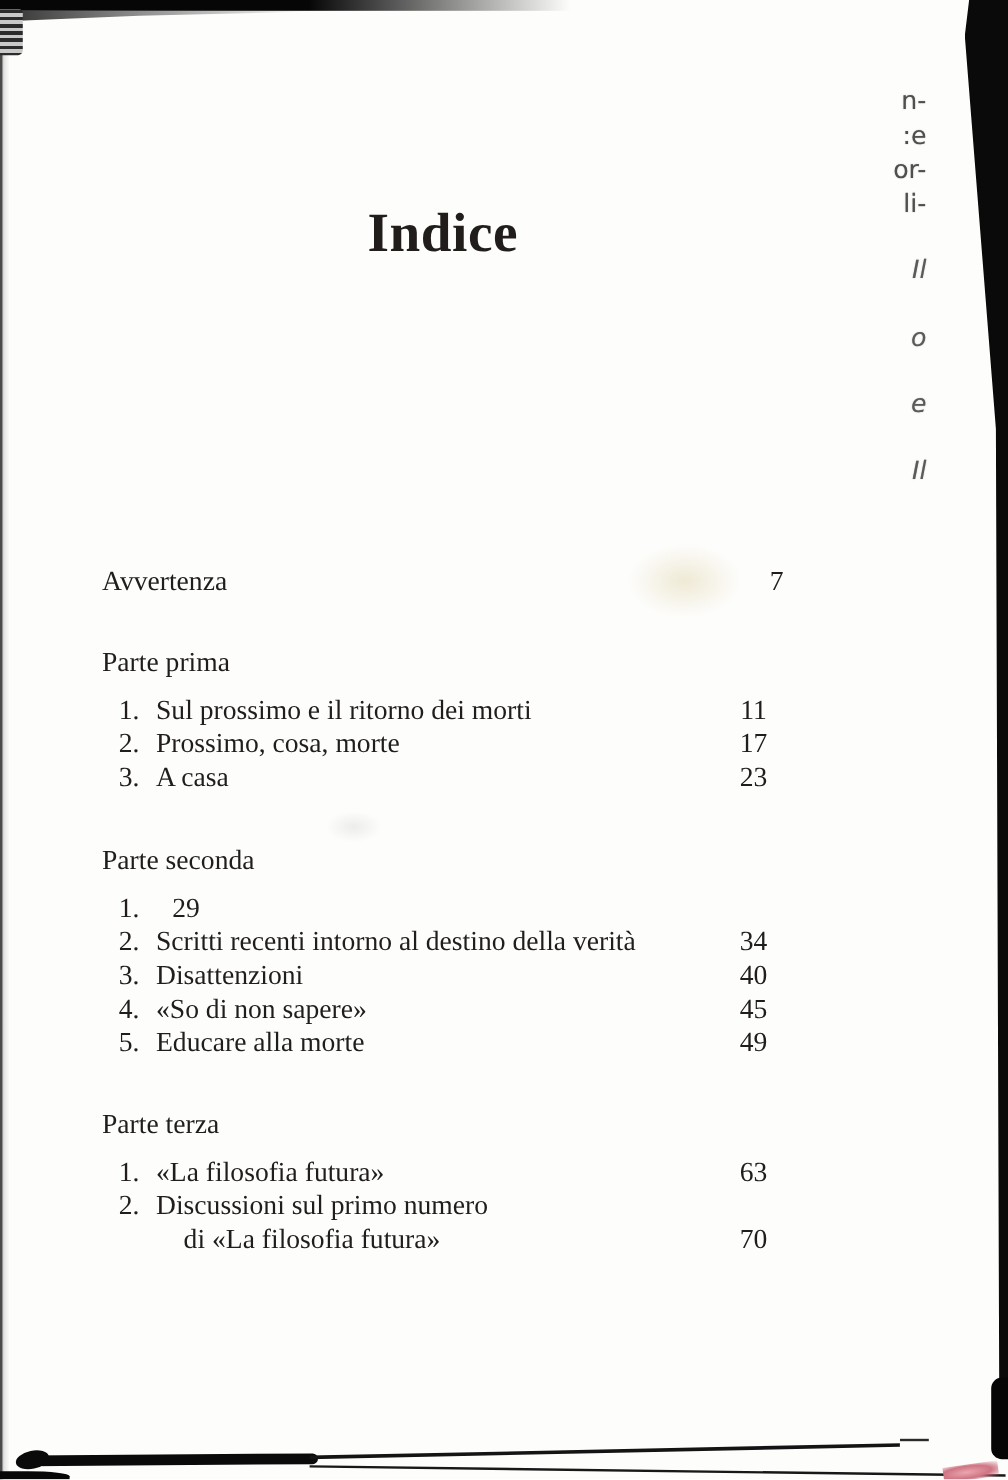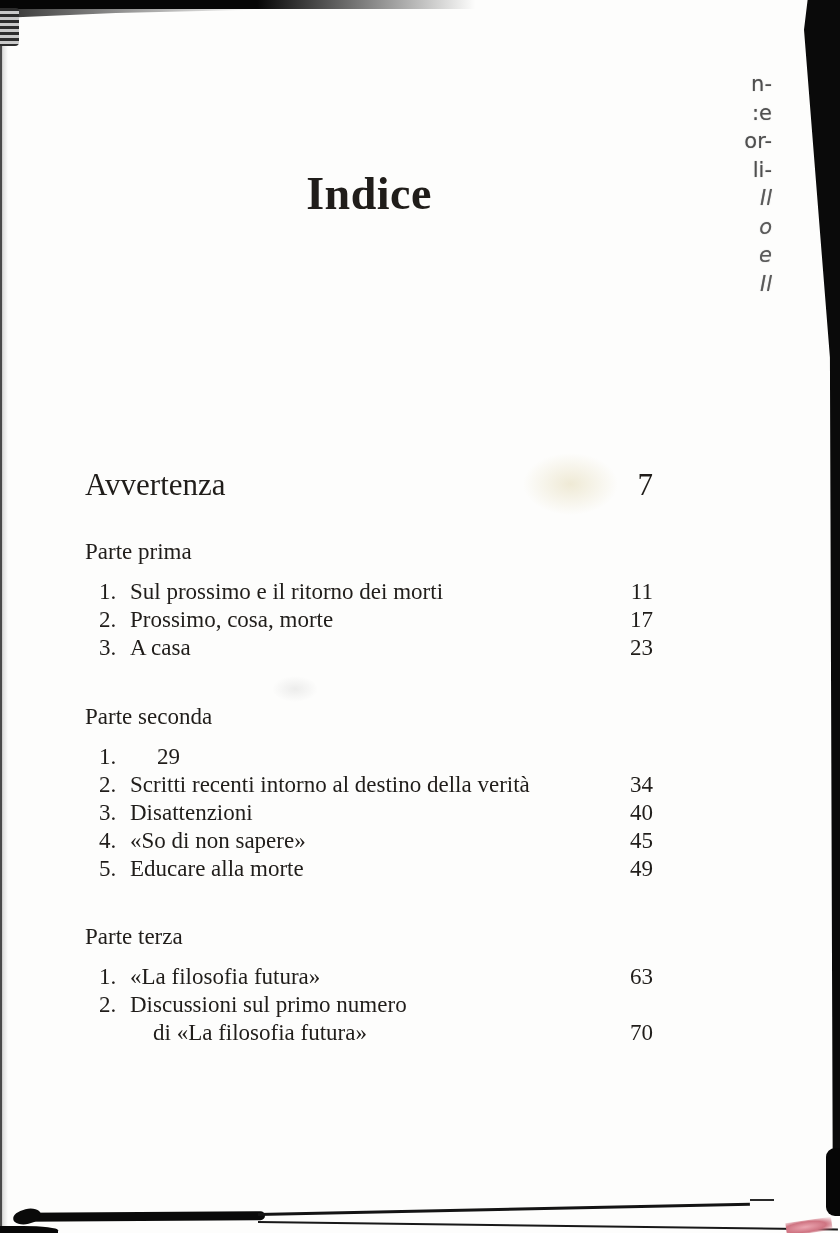--- a/index.html
+++ b/index.html
@@ -11,41 +11,41 @@
   }
   
   .content { position:absolute; left:85px; top:0; width:568px; }
   .book-title {
     position:absolute; left:0; top:136px; width:100%;
     text-align:center; font-size:46px; letter-spacing:.5px;
   }
   .front-row {
     position:absolute; left:0; top:471px; width:100%;
     display:flex; justify-content:space-between;
-    font-size:31px; line-height:28px;
+    font-size:23px; line-height:28px;
   }
   .section { position:absolute; left:0; width:100%; }
   .sec-1 { top:538px; } .sec-2 { top:703px; } .sec-3 { top:923px; }
   .sec-heading {
     text-align:left; font-size:23px; line-height:28px; margin-bottom:12px;
   }
   .row { display:flex; font-size:23px; line-height:28px; }
   .row .num { width:45px; padding-left:14px; box-sizing:border-box; flex:none; }
   .row .title { flex:1; }
-  .row .pg { flex:none; min-width:50px; text-align:right; }
+  .row .pg { flex:none; min-width:50px; text-align:center; }
   .row .indent { flex:1; padding-left:23px; }
   
   .edge-fragments {
     position:absolute; right:68px; top:70px; width:40px;
     font-size:21px; line-height:28.5px; text-align:right;
     color:#4f4f4f; text-shadow:0 0 1px rgba(80,80,80,.5);
     font-family:"DejaVu Sans",sans-serif;
   }
   .edge-fragments .frag { display:block; height:28.5px; }
-  .edge-fragments .it { font-style:italic; color:#5a5a5a; }
+  .edge-fragments .it { font-style:italic; color:#5a5a5a;margin-top:27px; }
   
   .art { position:absolute; }
   .top-bar { left:0; top:0; width:485px; height:9px;
     background:linear-gradient(90deg,#060606 0,#060606 53%,rgba(6,6,6,0) 98%); }
   .top-bar-tail { left:0; top:9px; width:290px; height:9px;
     background:linear-gradient(90deg,rgba(12,12,12,.85),rgba(12,12,12,0) 88%);
     clip-path:polygon(0 0,100% 0,40% 45%,0 100%); }
   .binding-stripes { left:0; top:8px; width:19px; height:38px;
     background:repeating-linear-gradient(180deg,#2c2c2c 0 3px,#c9c9c9 3px 6px);
     border-radius:0 3px 4px 0; }

